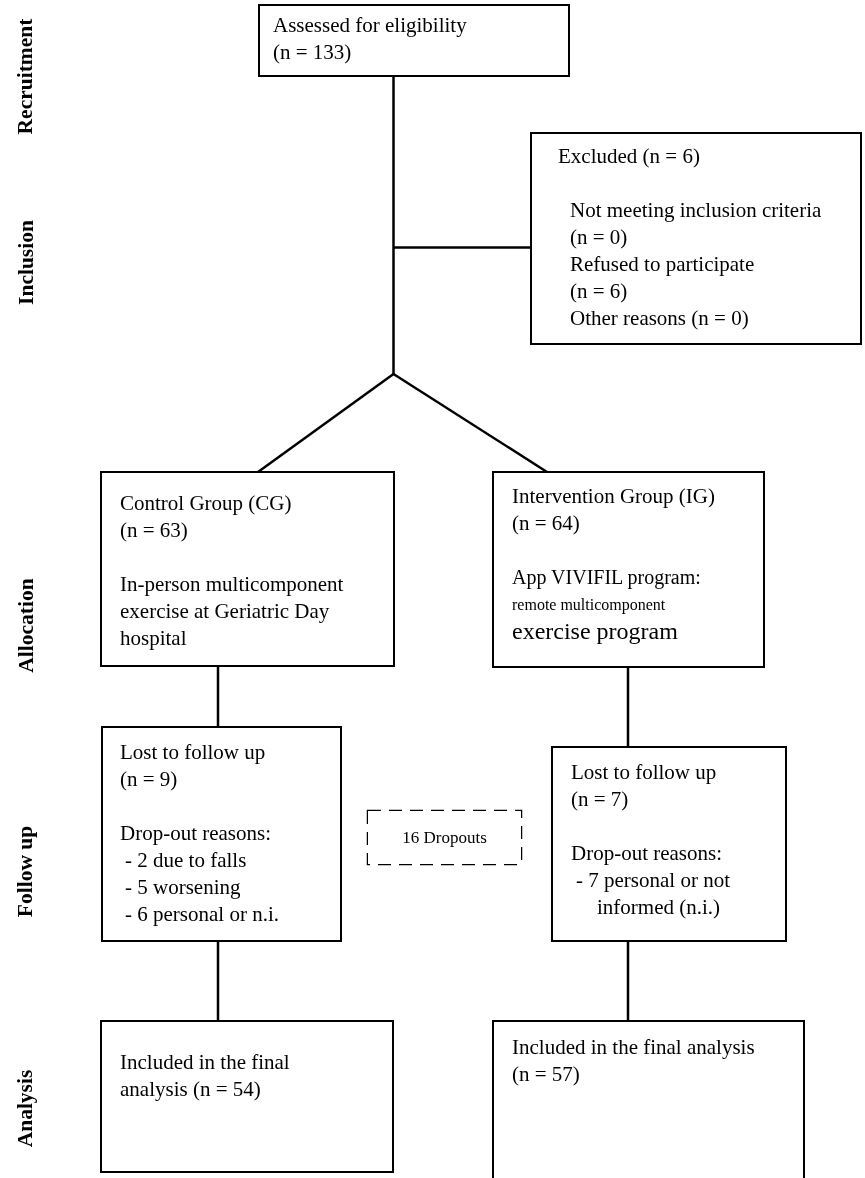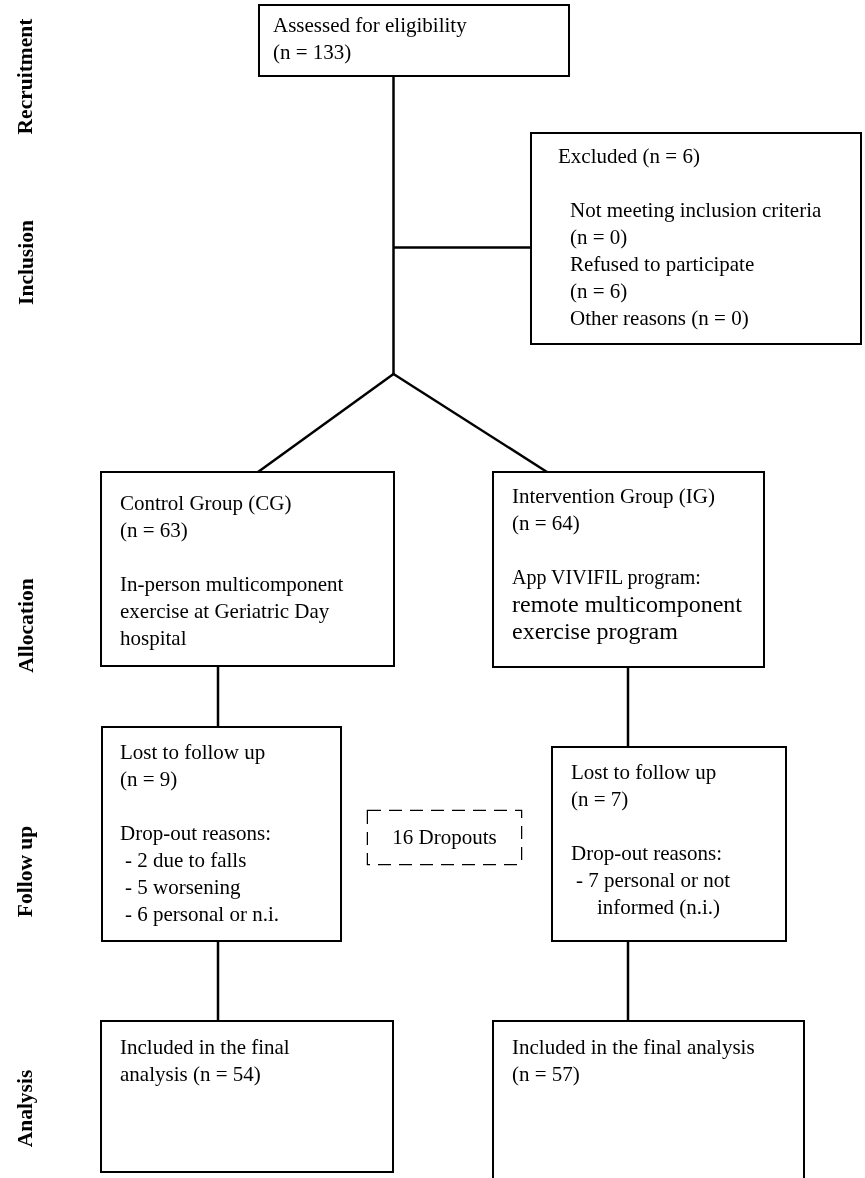--- a/index.html
+++ b/index.html
@@ -45,21 +45,21 @@
     white-space: nowrap;
     font-weight: bold;
     font-size: 21.5px;
   }
   .dashed-box {
     position: absolute;
     box-sizing: border-box;
     display: flex;
     align-items: center;
     justify-content: center;
-    font-size: 21px;
+    font-size: 17px;
     background: #ffffff;
   }
 </style>
 </head>
 <body>
 
 <div class="canvas">
 
   <svg class="connectors" viewBox="0 0 865 1178" xmlns="http://www.w3.org/2000/svg">
     <g stroke="#000000" stroke-width="2.5" fill="none">
@@ -113,21 +113,21 @@
     <div class="ln">In-person multicomponent</div>
     <div class="ln">exercise at Geriatric Day</div>
     <div class="ln">hospital</div>
   </div>
 
   <div class="box" style="left:492px; top:471px; width:273px; height:197px; padding:10px 6px 0 18px;">
     <div class="ln">Intervention Group (IG)</div>
     <div class="ln">(n = 64)</div>
     <div class="gap"></div>
     <div class="ln" style="font-size:20px;">App VIVIFIL program:</div>
-    <div class="ln" style="font-size:24px;">remote multicomponent</div>
+    <div class="ln" style="font-size:16px;">remote multicomponent</div>
     <div class="ln" style="font-size:24px;">exercise program</div>
   </div>
 
   <div class="box" style="left:101px; top:726px; width:241px; height:216px; padding:11px 6px 0 17px;">
     <div class="ln">Lost to follow up</div>
     <div class="ln">(n = 9)</div>
     <div class="gap"></div>
     <div class="ln">Drop-out reasons:</div>
     <div class="reason">- 2 due to falls</div>
     <div class="reason">- 5 worsening</div>
@@ -140,21 +140,21 @@
 
   <div class="box" style="left:551px; top:746px; width:236px; height:196px; padding:11px 6px 0 18px;">
     <div class="ln">Lost to follow up</div>
     <div class="ln">(n = 7)</div>
     <div class="gap"></div>
     <div class="ln">Drop-out reasons:</div>
     <div class="reason">- 7 personal or not</div>
     <div class="reason hang">informed (n.i.)</div>
   </div>
 
-  <div class="box" style="left:100px; top:1020px; width:294px; height:153px; padding:12px 8px 0 18px;">
+  <div class="box" style="left:100px; top:1020px; width:294px; height:153px; padding:27px 8px 0 18px;">
     <div class="ln">Included in the final</div>
     <div class="ln">analysis (n = 54)</div>
   </div>
 
   <div class="box" style="left:492px; top:1020px; width:313px; height:176px; padding:12px 8px 0 18px;">
     <div class="ln">Included in the final analysis</div>
     <div class="ln">(n = 57)</div>
   </div>
 
 </div>

